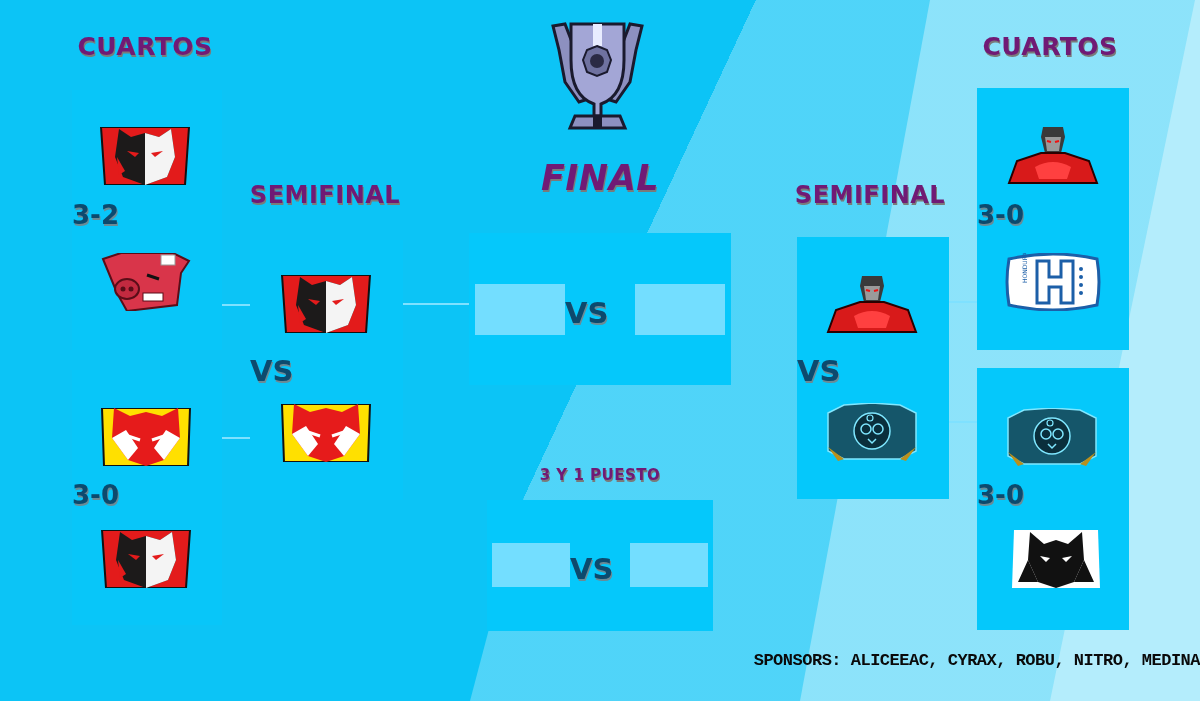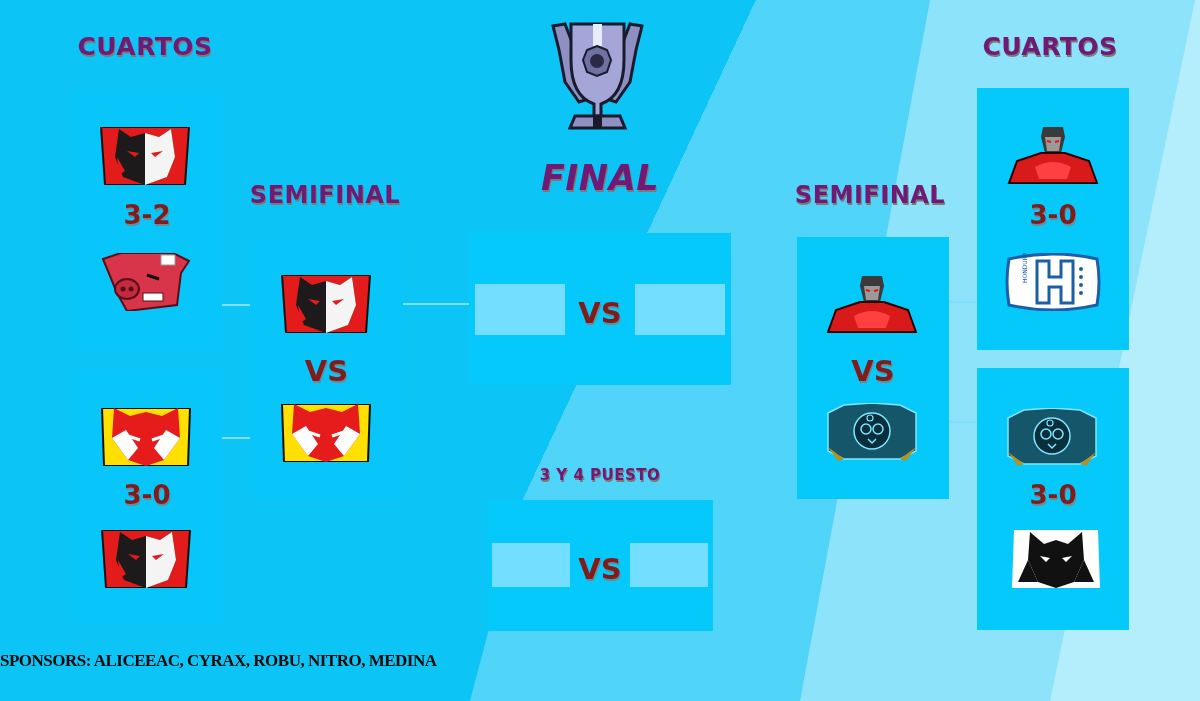--- a/index.html
+++ b/index.html
@@ -26,30 +26,30 @@
     }
     .box { position: absolute; background: #05c8fb; }
     .box.faint { background: rgba(5,200,251,0.55); }
     .slot { position: absolute; background: #73deff; }
     .heading {
       position: absolute; color: #701a75; font-weight: bold; text-align: center;
       text-shadow: 1px 2px 0 #7a7a7a; letter-spacing: 0.5px;
       font-family: "DejaVu Sans", sans-serif;
     }
     .score, .vs {
-      position: absolute; color: #7f1d1d; font-weight: bold; text-align: center;
+      position: absolute; color: #0c4a6e; font-weight: bold; 
       text-shadow: 1px 2px 0 #6b8a95;
     }
     .score { font-size: 26px; }
     .vs { font-size: 29px; }
     .line { position: absolute; height: 2px; background: #7fe1ff; }
     .logo { position: absolute; width: 96px; height: 58px; }
     .sponsors {
-      position: absolute; left: 0; width: 1200px; top: 651px; text-align: left;
-      font-family: Liberation Serif, serif; font-weight: bold; font-size: 17px;
+      position: absolute; left: 0; width: 1200px; top: 651px; text-align: right;
+      font-family: Liberation Mono, monospace; font-weight: bold; font-size: 17px;
       color: #0a0a0a; letter-spacing: -0.5px;
     }
   </style>
 </head>
 <body>
 
 <svg width="0" height="0" style="position:absolute">
   <defs>
     <symbol id="wolf-red" viewBox="0 0 96 58">
       <path d="M4 0 H92 L88 58 H8 Z" fill="#e31b1b" stroke="#111" stroke-width="2"></path>
@@ -165,21 +165,21 @@
     <use href="#fox-yellow"></use>
   </svg>
 
 <div class="line" style="left:403px; top:303px; width:66px;"></div>
 
 <div class="box" style="left:469px; top:233px; width:262px; height:152px;"></div>
 <div class="slot" style="left:475px; top:284px; width:90px; height:51px;"></div>
 <div class="vs" style="left:565px; top:296px; width:70px;">VS</div>
 <div class="slot" style="left:635px; top:284px; width:90px; height:51px;"></div>
 
-<div class="heading" style="left:487px; top:466px; width:226px; font-size:15px;">3 Y 4 PUESTO</div>
+<div class="heading" style="left:487px; top:466px; width:226px; font-size:15px;">3 Y 1 PUESTO</div>
 <div class="box" style="left:487px; top:500px; width:226px; height:131px;"></div>
 <div class="slot" style="left:492px; top:543px; width:78px; height:44px;"></div>
 <div class="vs" style="left:570px; top:552px; width:60px;">VS</div>
 <div class="slot" style="left:630px; top:543px; width:78px; height:44px;"></div>
 
 <div class="box" style="left:797px; top:237px; width:152px; height:262px;"></div>
 <svg class="logo" style="left:824px; top:276px;">
     <use href="#warrior"></use>
   </svg>
 <div class="vs" style="left:797px; top:354px; width:152px;">VS</div>

